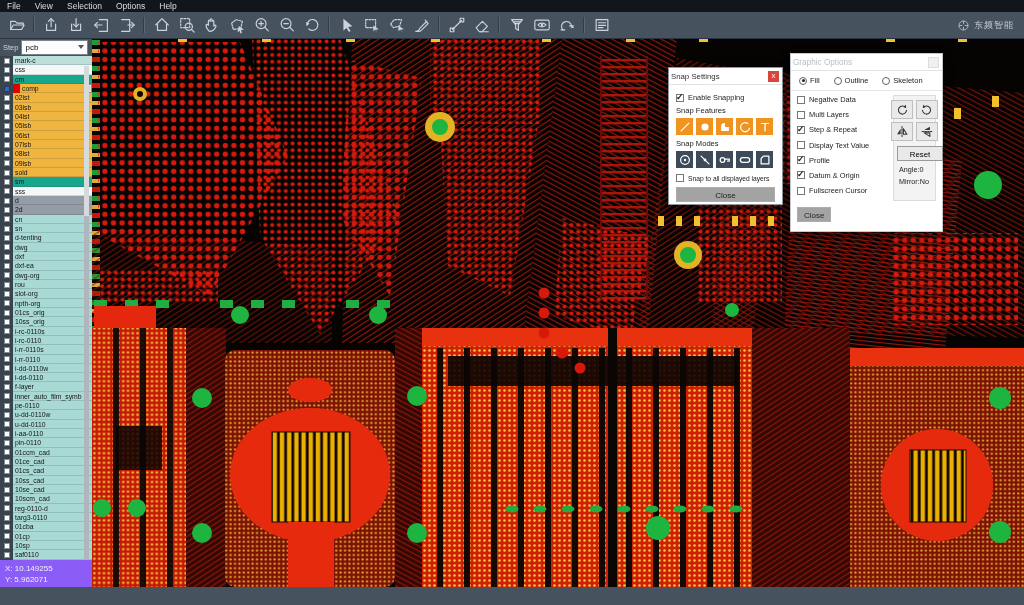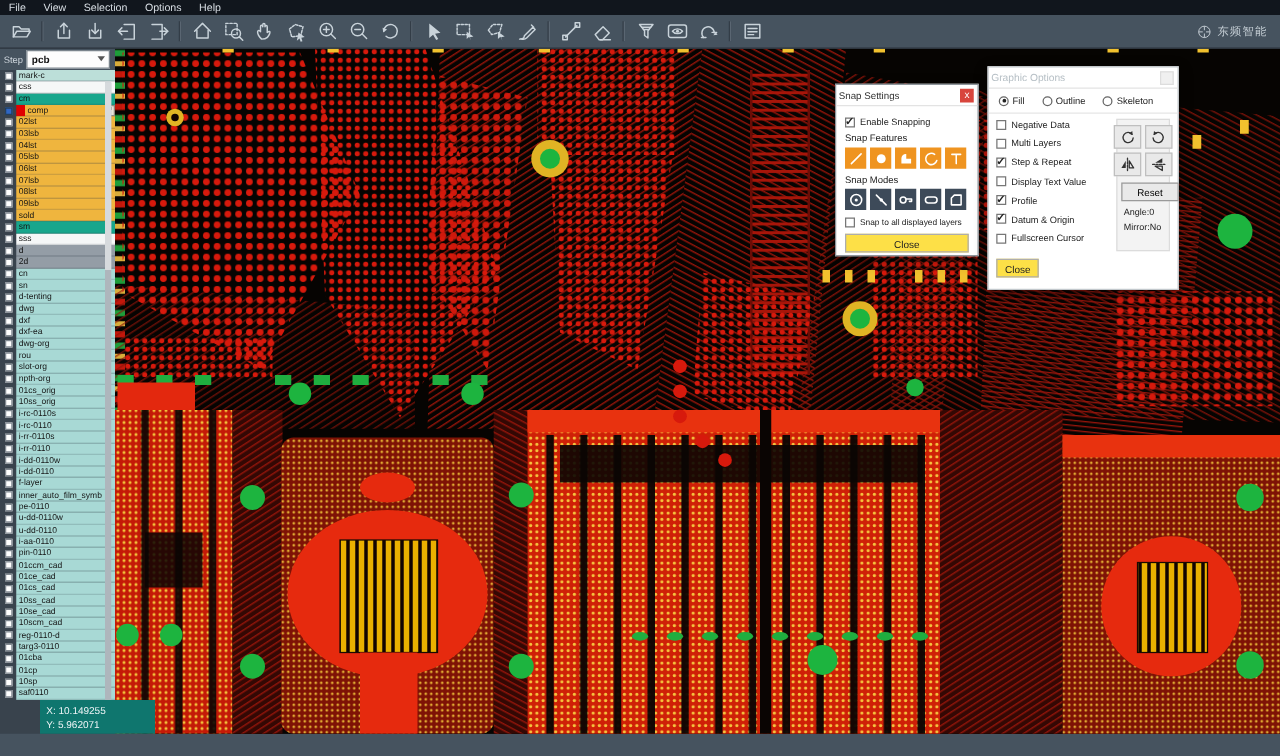--- a/index.html
+++ b/index.html
@@ -21,39 +21,39 @@
   .tsep{width:1px;height:16px;background:#333d47;border-right:1px solid #5a6672;margin:0 4px;}
   #brand{position:absolute;right:10px;top:0;height:26px;display:flex;align-items:center;gap:4px;}
   #brand svg{width:13px;height:13px;stroke:#c3ccd3;fill:none;stroke-width:1.2;}
   #brand span{color:#c3ccd3;font-size:9px;letter-spacing:1px;}
   
   #sidebar{position:absolute;left:0;top:38px;width:92px;height:549px;background:#39434d;z-index:2;}
   #steprow{height:18px;display:flex;align-items:center;background:#46535f;padding-left:3px;gap:3px;}
   #steplabel{color:#cdd5dc;font-size:7.5px;}
   #stepselect{flex:1;margin-right:4px;height:13px;background:#fdfdfd;border:1px solid #7a848c;
               display:flex;align-items:center;justify-content:space-between;padding:0 3px;}
-  #stepselect span{font-size:8px;font-weight:bold;color:#111;}
+  #stepselect span{font-size:8px;font-weight:normal;color:#111;}
   .chev{width:0;height:0;border-left:3px solid transparent;border-right:3px solid transparent;
         border-top:4px solid #555;}
   #layerlist{position:absolute;left:0;top:18px;bottom:27px;width:92px;overflow:hidden;}
   .lrow{display:flex;height:9.333px;align-items:stretch;}
   .lcb{width:13px;background:#39434d;display:flex;align-items:center;justify-content:center;flex:none;}
   .box{width:6px;height:6px;background:#fff;border:1px solid #828a92;box-sizing:border-box;}
   .box.on{background:#2f66c4;border-color:#23405e;}
   .sw{width:7px;flex:none;}
   .lname{flex:1;font-size:6.8px;line-height:9.4px;color:#151515;padding-left:2px;
          white-space:nowrap;overflow:hidden;box-shadow:inset 0 -1px rgba(50,60,70,.18);}
   .badge{flex:none;width:8px;font-size:6px;line-height:9.3px;color:#333;background:#e8e4da;
          text-align:center;box-shadow:inset 0 0 0 1px #8a8a80;}
   .t-pale{background:#bcdfd9}.t-white{background:#f5f7f7}.t-teal{background:#18a68c}
   .t-orange{background:#efb53e}.t-gray{background:#949da6}.t-cyan{background:#a8d9d5}
   #lscroll{position:absolute;right:3px;top:10px;bottom:0;width:5px;background:#aeb6bc;}
   #lthumb{position:absolute;left:0;top:0;width:5px;height:150px;background:#d6dadd;}
-  #xypanel{position:absolute;left:0;bottom:0;width:92px;height:27px;background:#0f766e;
-           color:#eef4f6;font-size:8px;padding:3px 0 0 5px;box-sizing:border-box;line-height:11px;margin-left:32px;}
+  #xypanel{position:absolute;left:0;bottom:0;width:92px;height:27px;background:#8b5cf6;
+           color:#eef4f6;font-size:8px;padding:3px 0 0 5px;box-sizing:border-box;line-height:11px;}
   
   #canvas{position:absolute;left:92px;top:38px;width:932px;height:549px;background:#060402;z-index:1;}
   
   #bottombar{position:absolute;left:0;top:587px;width:1024px;height:18px;background:#343e49;
              border-top:1px solid #222a33;display:flex;align-items:center;z-index:3;}
   .bsep{width:1px;height:11px;background:#1f272f;border-right:1px solid #525c66;margin:0 5px;}
   #unitselect{width:30px;height:13px;background:#fdfdfd;border:1px solid #7a848c;display:flex;
               align-items:center;justify-content:space-between;padding:0 2px;}
   #unitselect span{font-size:7.5px;color:#111;}
   #pageicon svg,#refreshicon svg{width:13px;height:13px;stroke:#aab4bc;fill:none;stroke-width:1.2;
@@ -79,21 +79,21 @@
   .cklab{font-size:7.4px;color:#222;white-space:nowrap;}
   .small .cklab{font-size:6.7px;}
   .seclab{font-size:7.6px;color:#222;margin:4px 0 3px 0;}
   .btnrow{display:flex;gap:3px;}
   .sbtn{width:17px;height:17px;display:flex;align-items:center;justify-content:center;}
   .sbtn.orange{background:#ef9420;}
   .sbtn.dark{background:#3d4a59;}
   .sbtn svg{width:14px;height:14px;stroke:#fff;fill:none;stroke-width:1.6;
             stroke-linecap:round;stroke-linejoin:round;}
   .sbtn svg .f{fill:#fff;stroke:none;}
-  .closebtn{display:block;width:100%;height:15px;background:#fde047;border:1px solid #adadad;
+  .closebtn{display:block;width:100%;height:15px;background:#a3a3a3;border:1px solid #adadad;
             font-size:8px;color:#222;text-align:center;line-height:13px;box-sizing:border-box;
             font-family:"Liberation Sans",sans-serif;margin-top:5px;}
   
   .grow{padding:4px 8px 3px 8px;border-bottom:1px solid #e6e6e6;font-size:7.6px;color:#222;}
   #radios{display:flex;gap:14px;padding:5px 8px;border-bottom:1px solid #e6e6e6;}
   .radio{display:flex;align-items:center;gap:3px;}
   .rdot{width:8px;height:8px;border:1px solid #666;border-radius:50%;position:relative;box-sizing:border-box;}
   .radio.sel .rdot::after{content:"";position:absolute;left:1.5px;top:1.5px;width:3px;height:3px;
         background:#222;border-radius:50%;}
   .rlab{font-size:7.5px;color:#222;}

